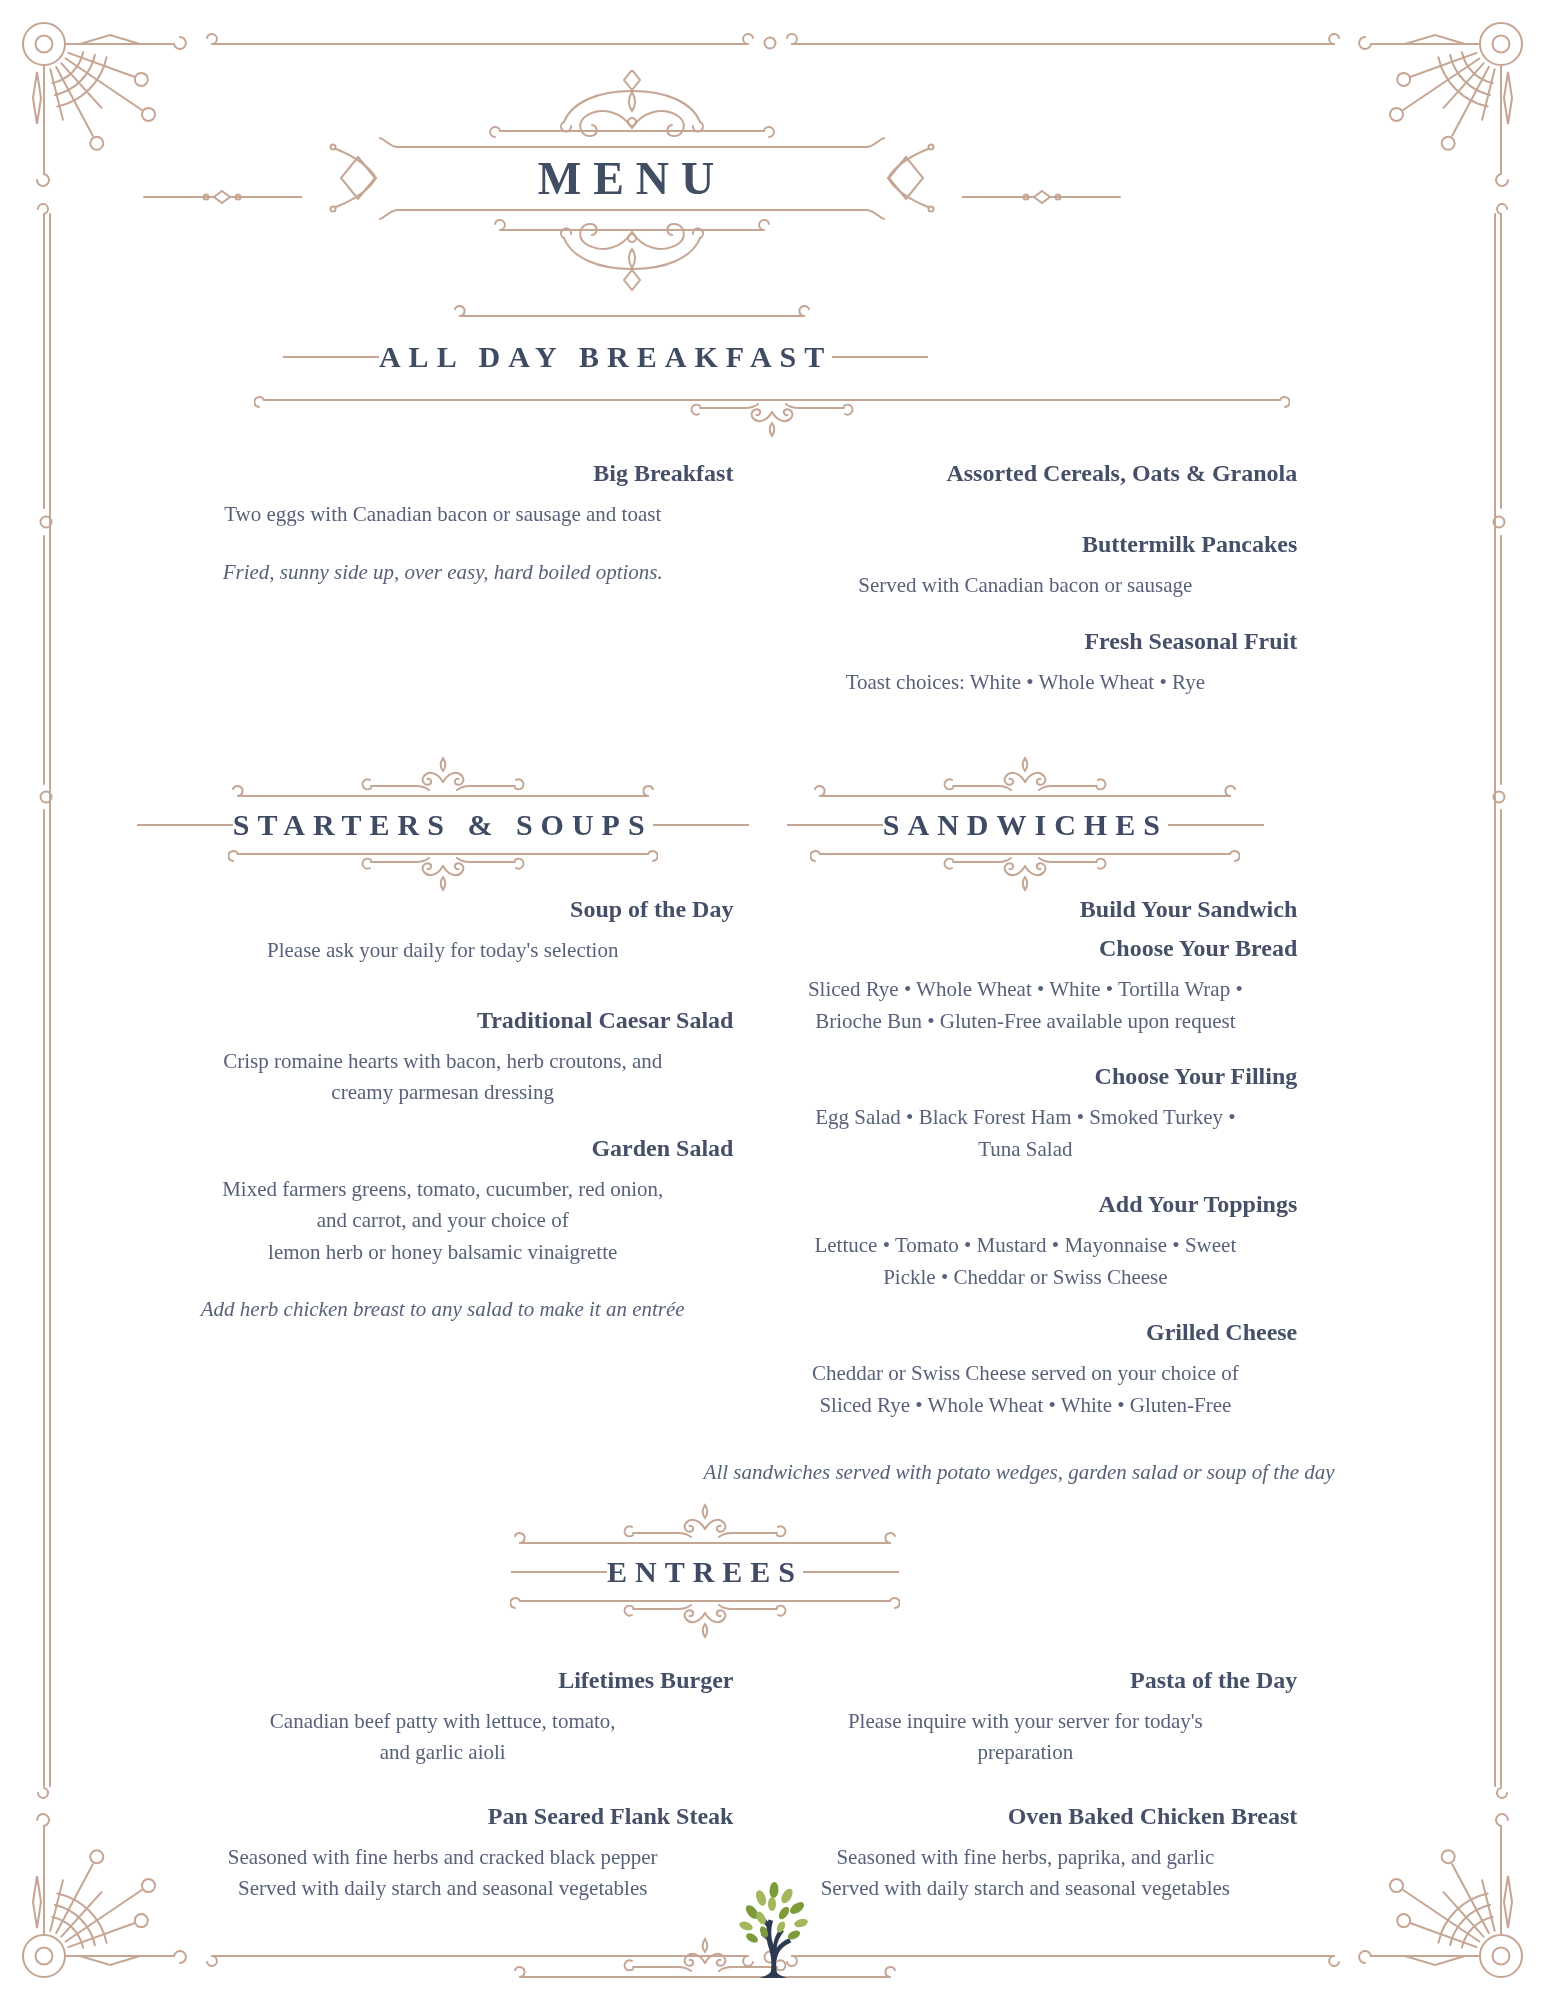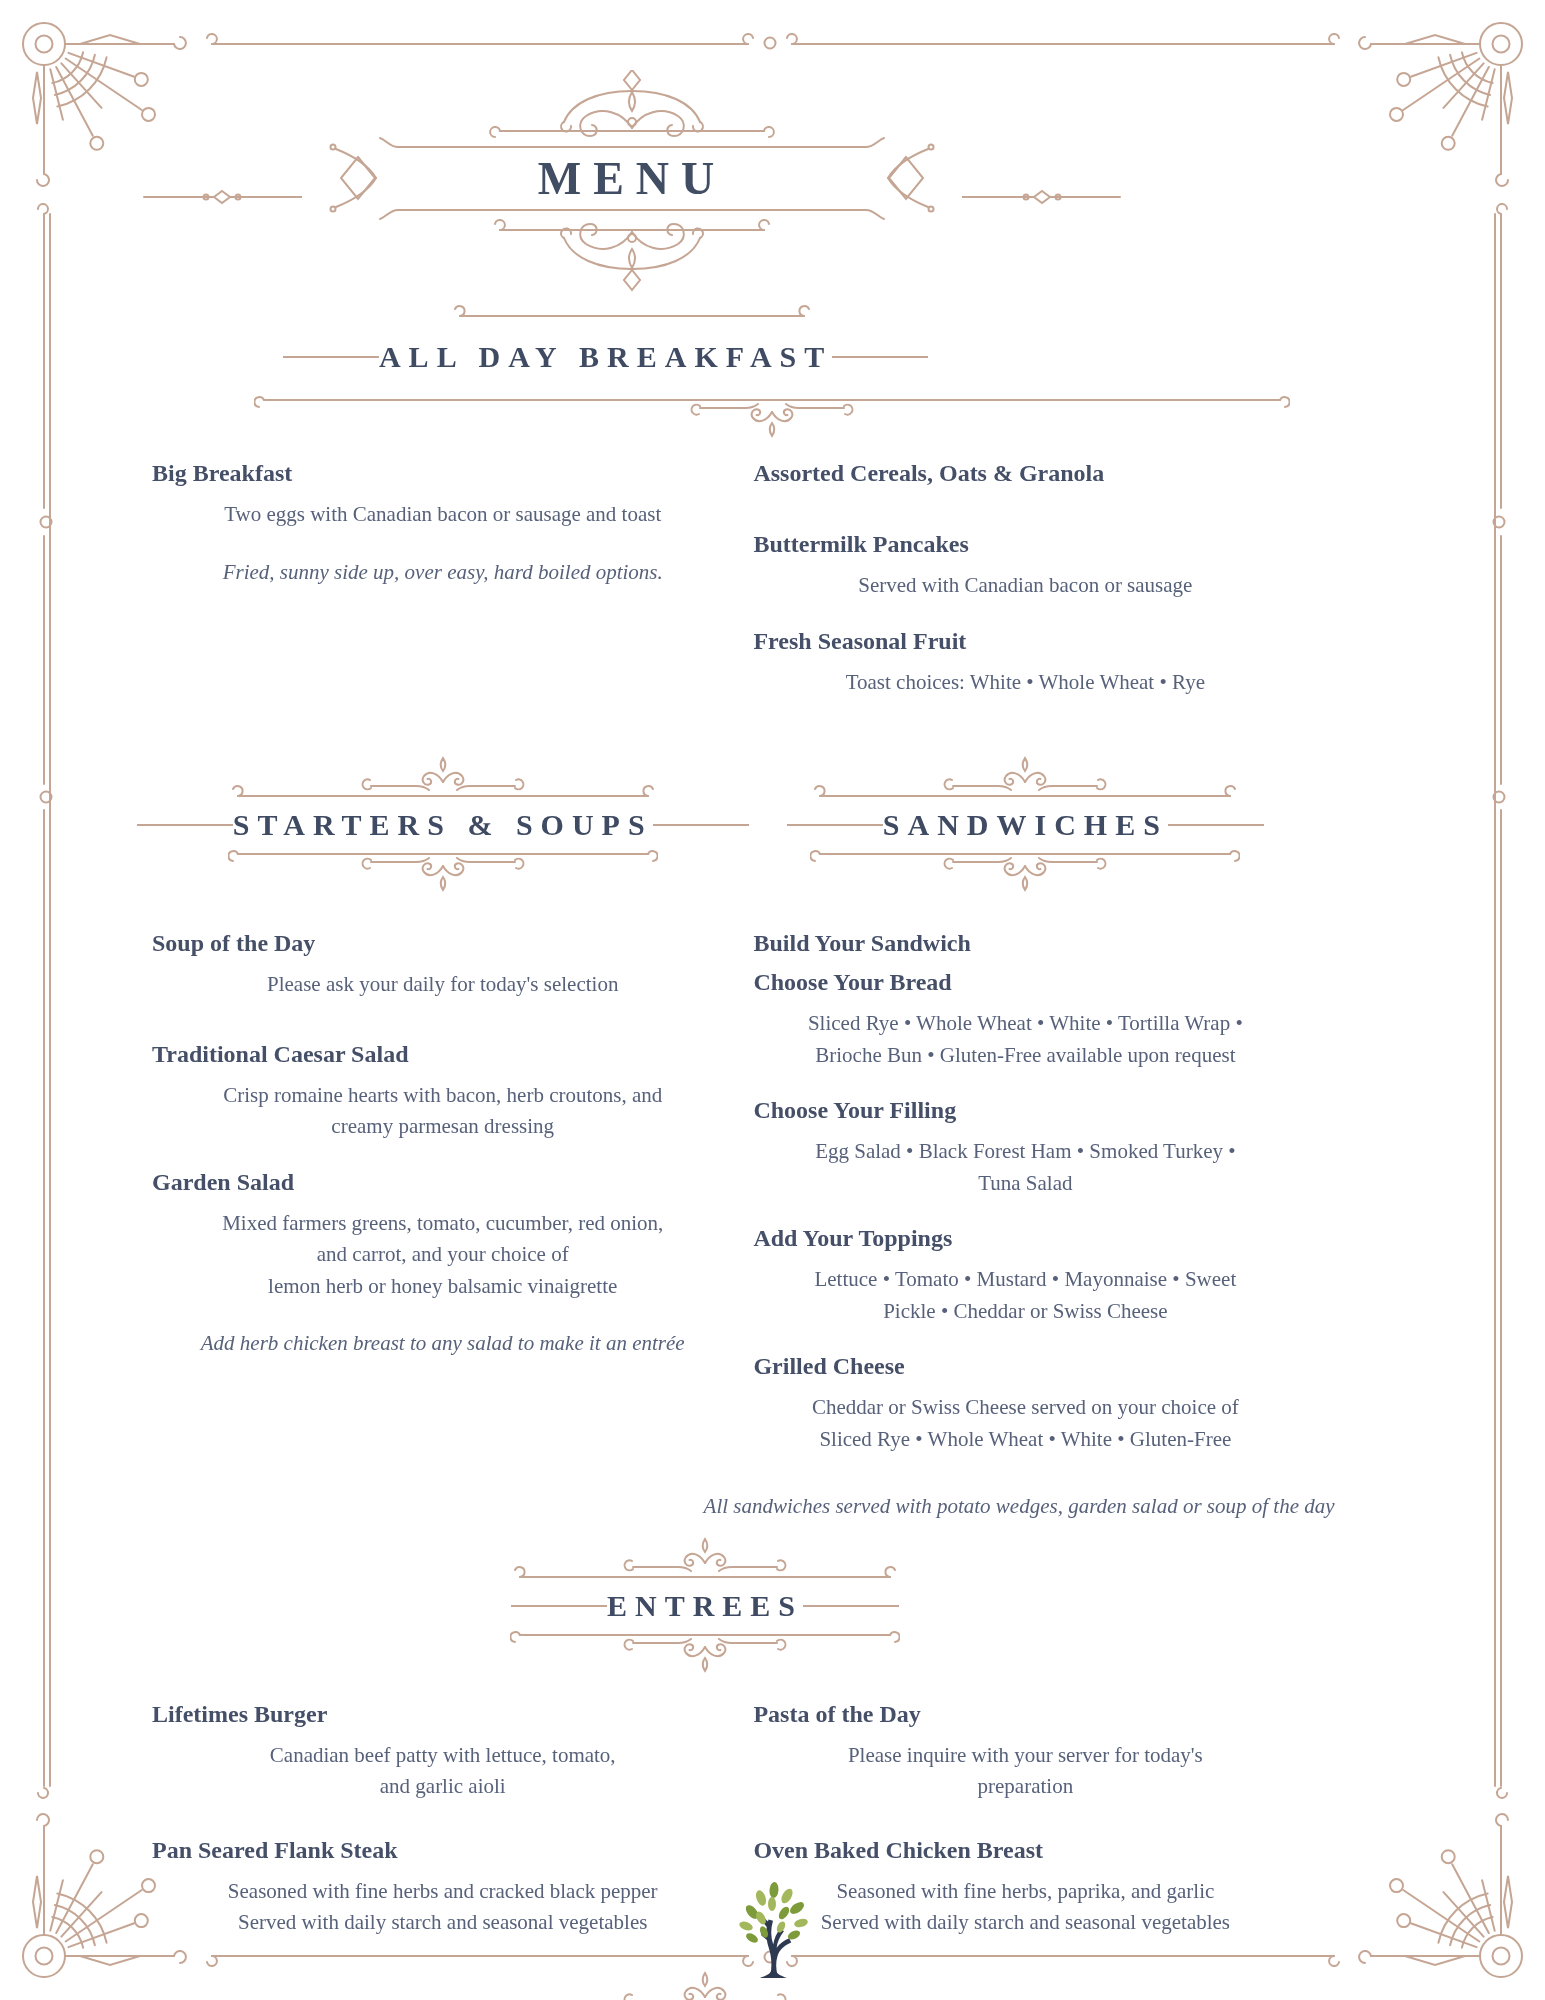--- a/index.html
+++ b/index.html
@@ -32,27 +32,27 @@
   .midhead .head-row{margin:6px 0}
   .midhead svg{display:block;margin:0 auto}
 
   
   .cols{display:grid;grid-template-columns:48% 45%;}
   .col{padding:0 10px}
 
   .item{margin-bottom:26px}
   .item.tight{margin-bottom:10px}
   .item.gap-after{margin-bottom:44px}
-  .item-title{font-size:24px;font-weight:bold;color:#454f68;margin:0 0 12px;text-align:left}
+  .item-title{font-size:24px;font-weight:bold;color:#454f68;margin:0 0 12px;text-align:right}
   .item-desc{font-size:21px;margin:0;text-align:center;white-space:pre-line;line-height:1.5;color:#57617a}
   .note{font-style:italic;font-size:21px;text-align:center;color:#57617a;margin:24px 0;line-height:1.5}
 
   .breakfast-cols{margin-top:16px}
   .twocol-section{margin-top:30px}
-  .col-items{margin-top:34px}
+  .col-items{}
 
   .sandwich-note{margin:10px 0 8px 42%;width:56%}
 
   .entrees-section{margin-top:12px}
   .cols-mid{margin-top:24px}
   .desserts-section{margin-top:4px}
 
   .logo-wrap{position:absolute;left:0;right:0;bottom:16px;text-align:center}
 </style>
 </head>

